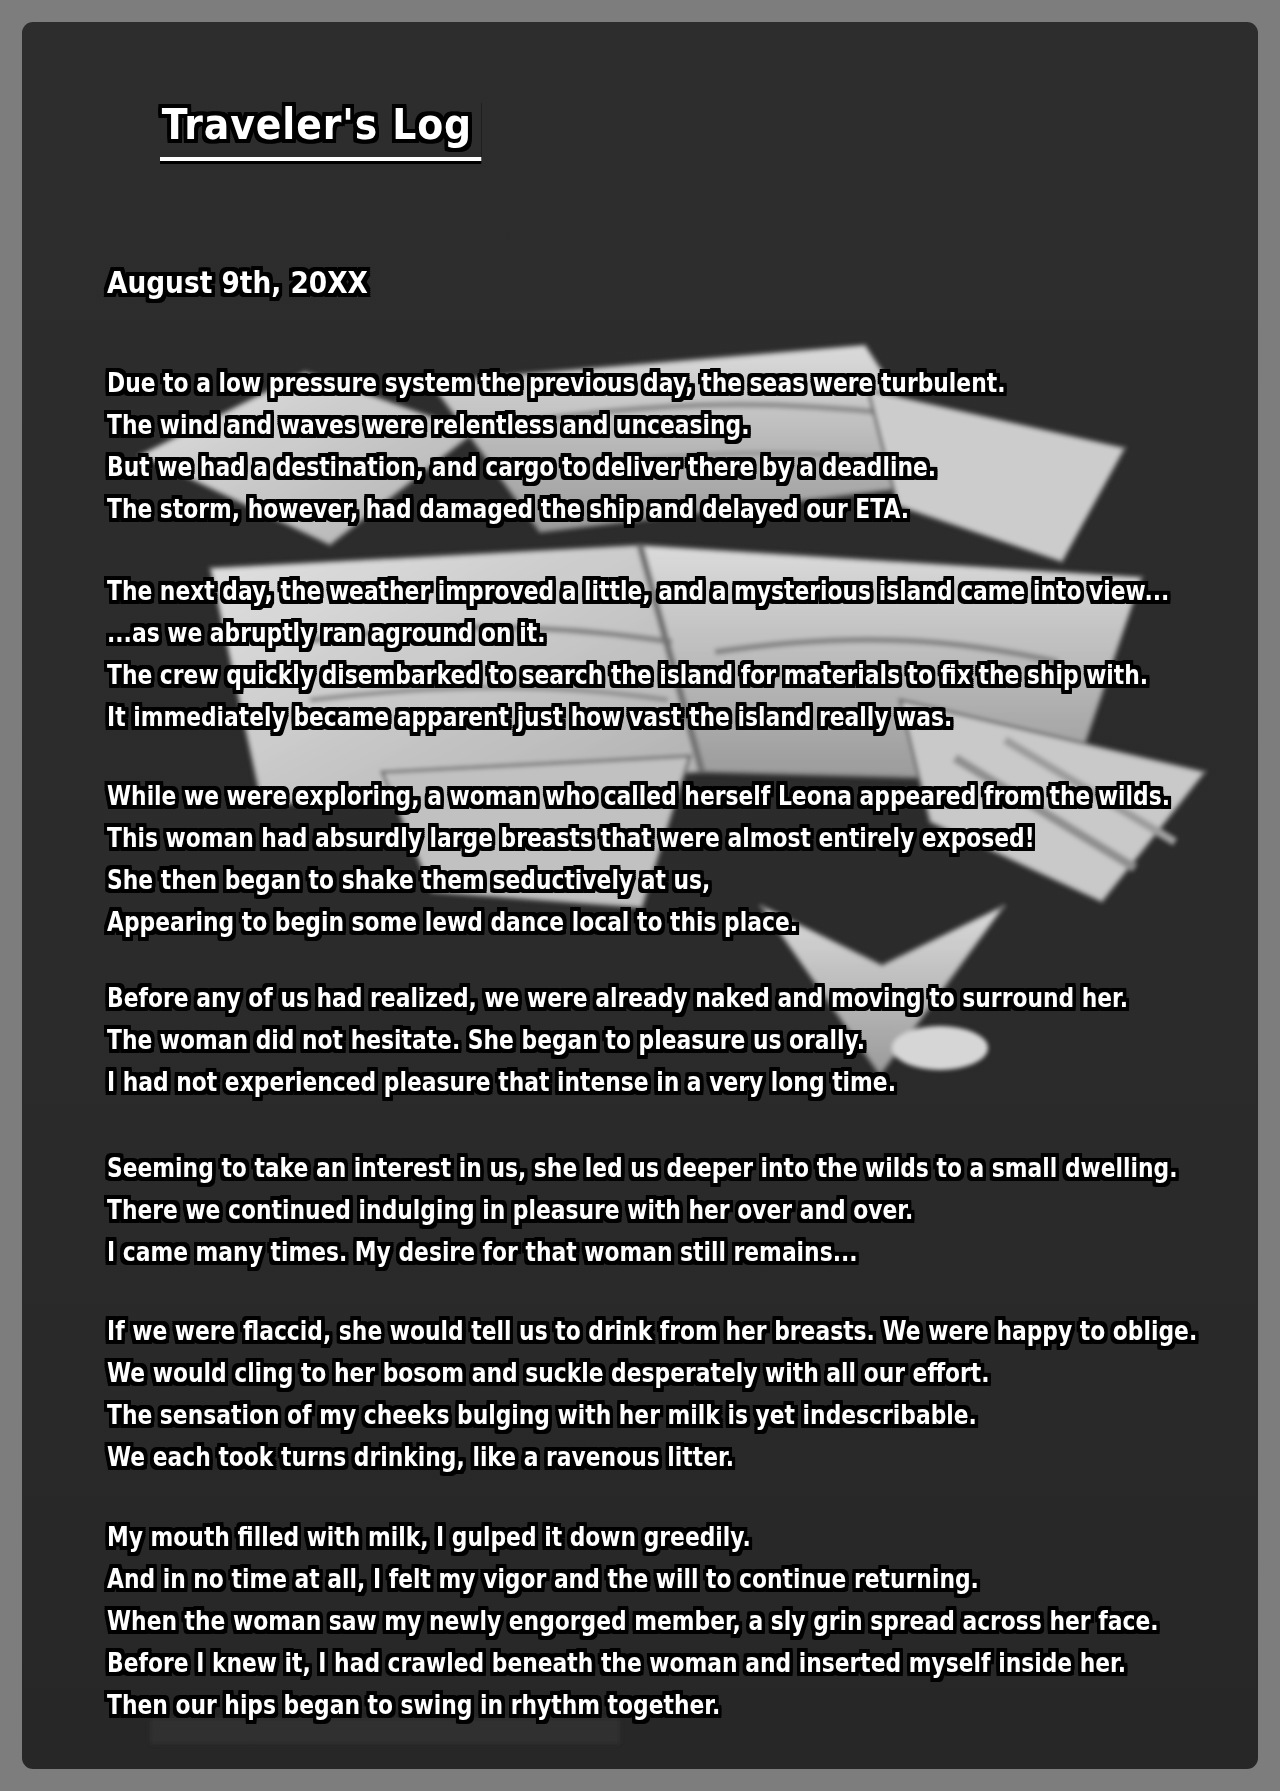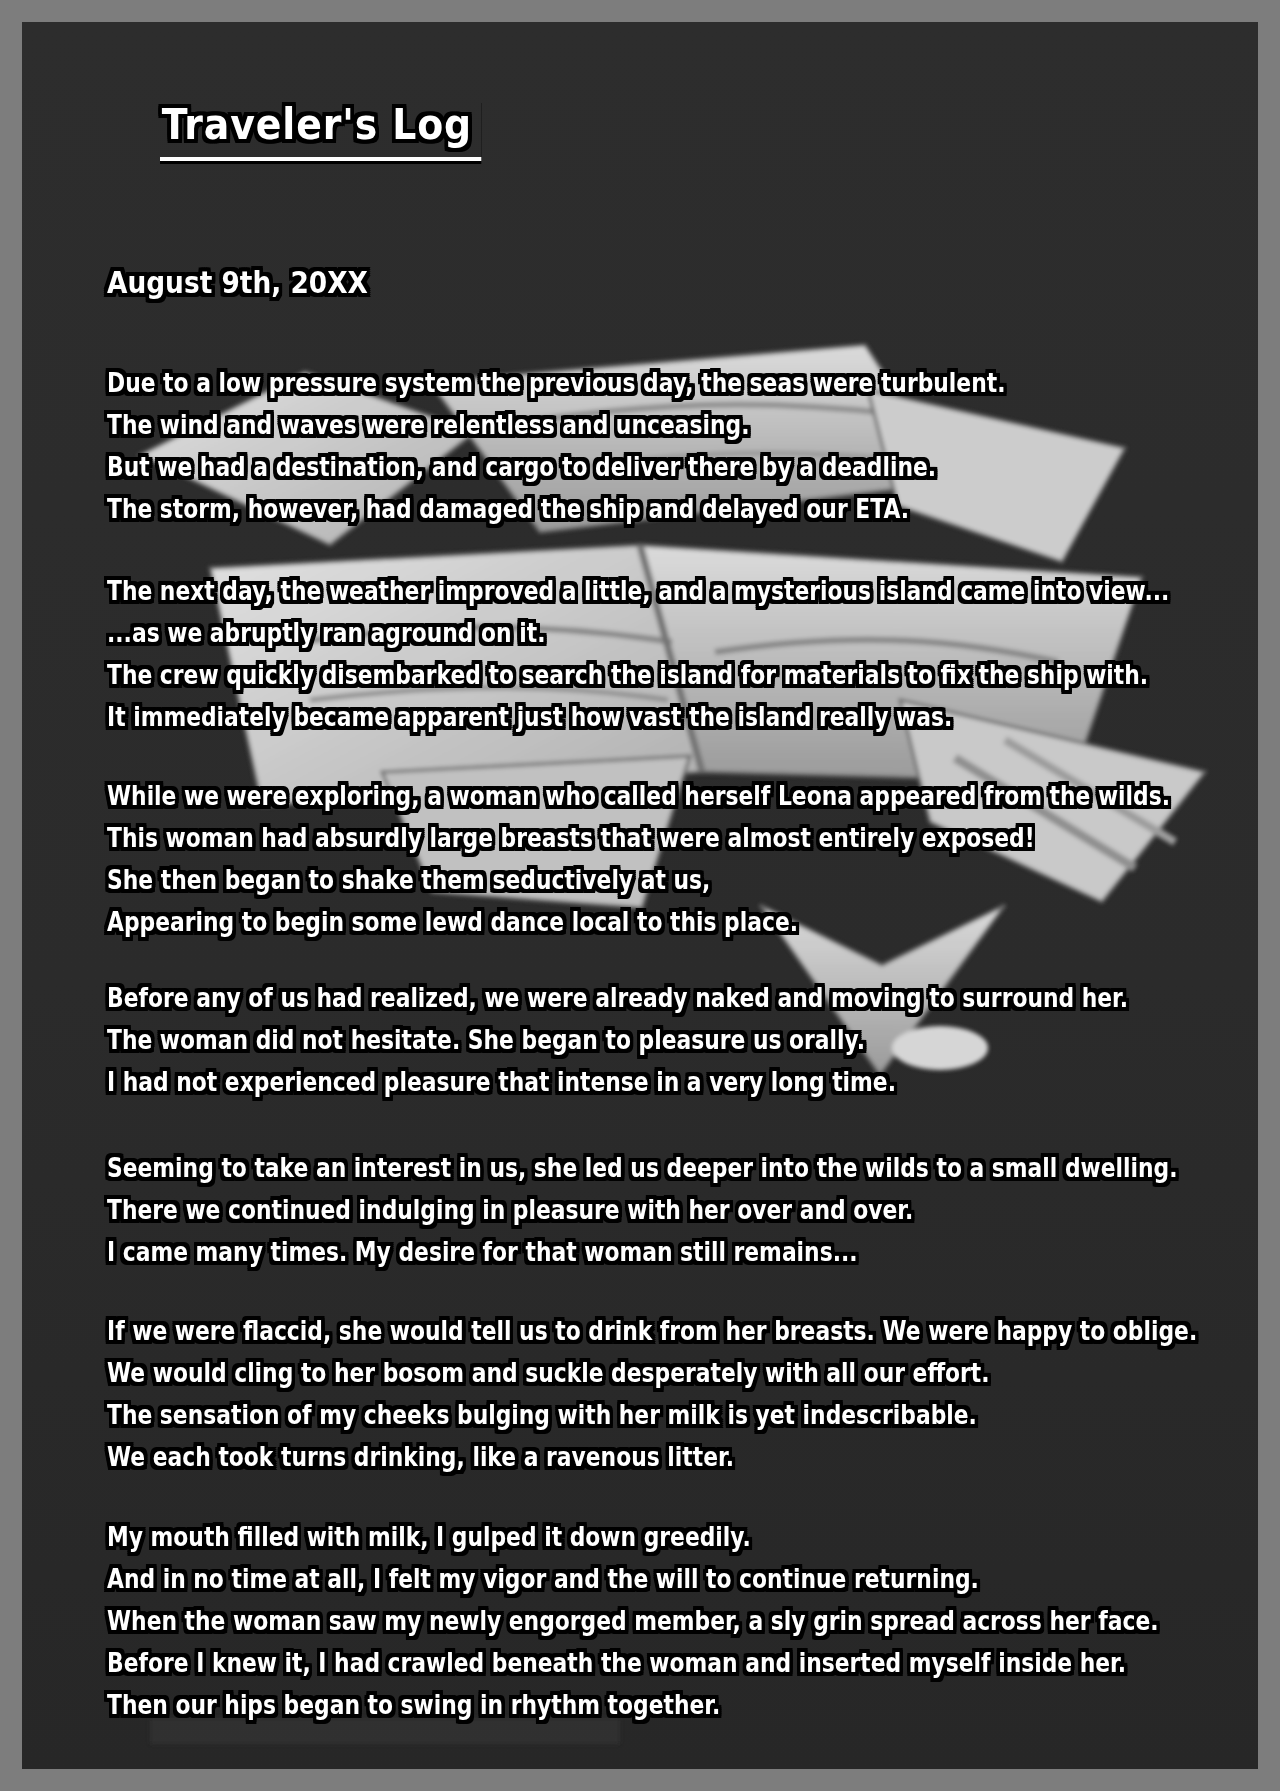--- a/index.html
+++ b/index.html
@@ -8,20 +8,21 @@
     position: relative;
     background: #7d7d7d;
     font-family: "DejaVu Sans", sans-serif;
     overflow: hidden;
   }
   .panel {
     position: absolute;
     left: 22px; top: 22px; right: 22px; bottom: 22px;
     background: linear-gradient(180deg, #2d2d2d 0%, #2b2b2b 55%, #272727 100%);
     overflow: hidden;
+    border-radius: 11px;
   }
   .art {
     position: absolute;
     left: -22px; top: -22px;
     width: 1280px; height: 1791px;
     pointer-events: none;
   }
   
   .ol {
     color: #ffffff;

